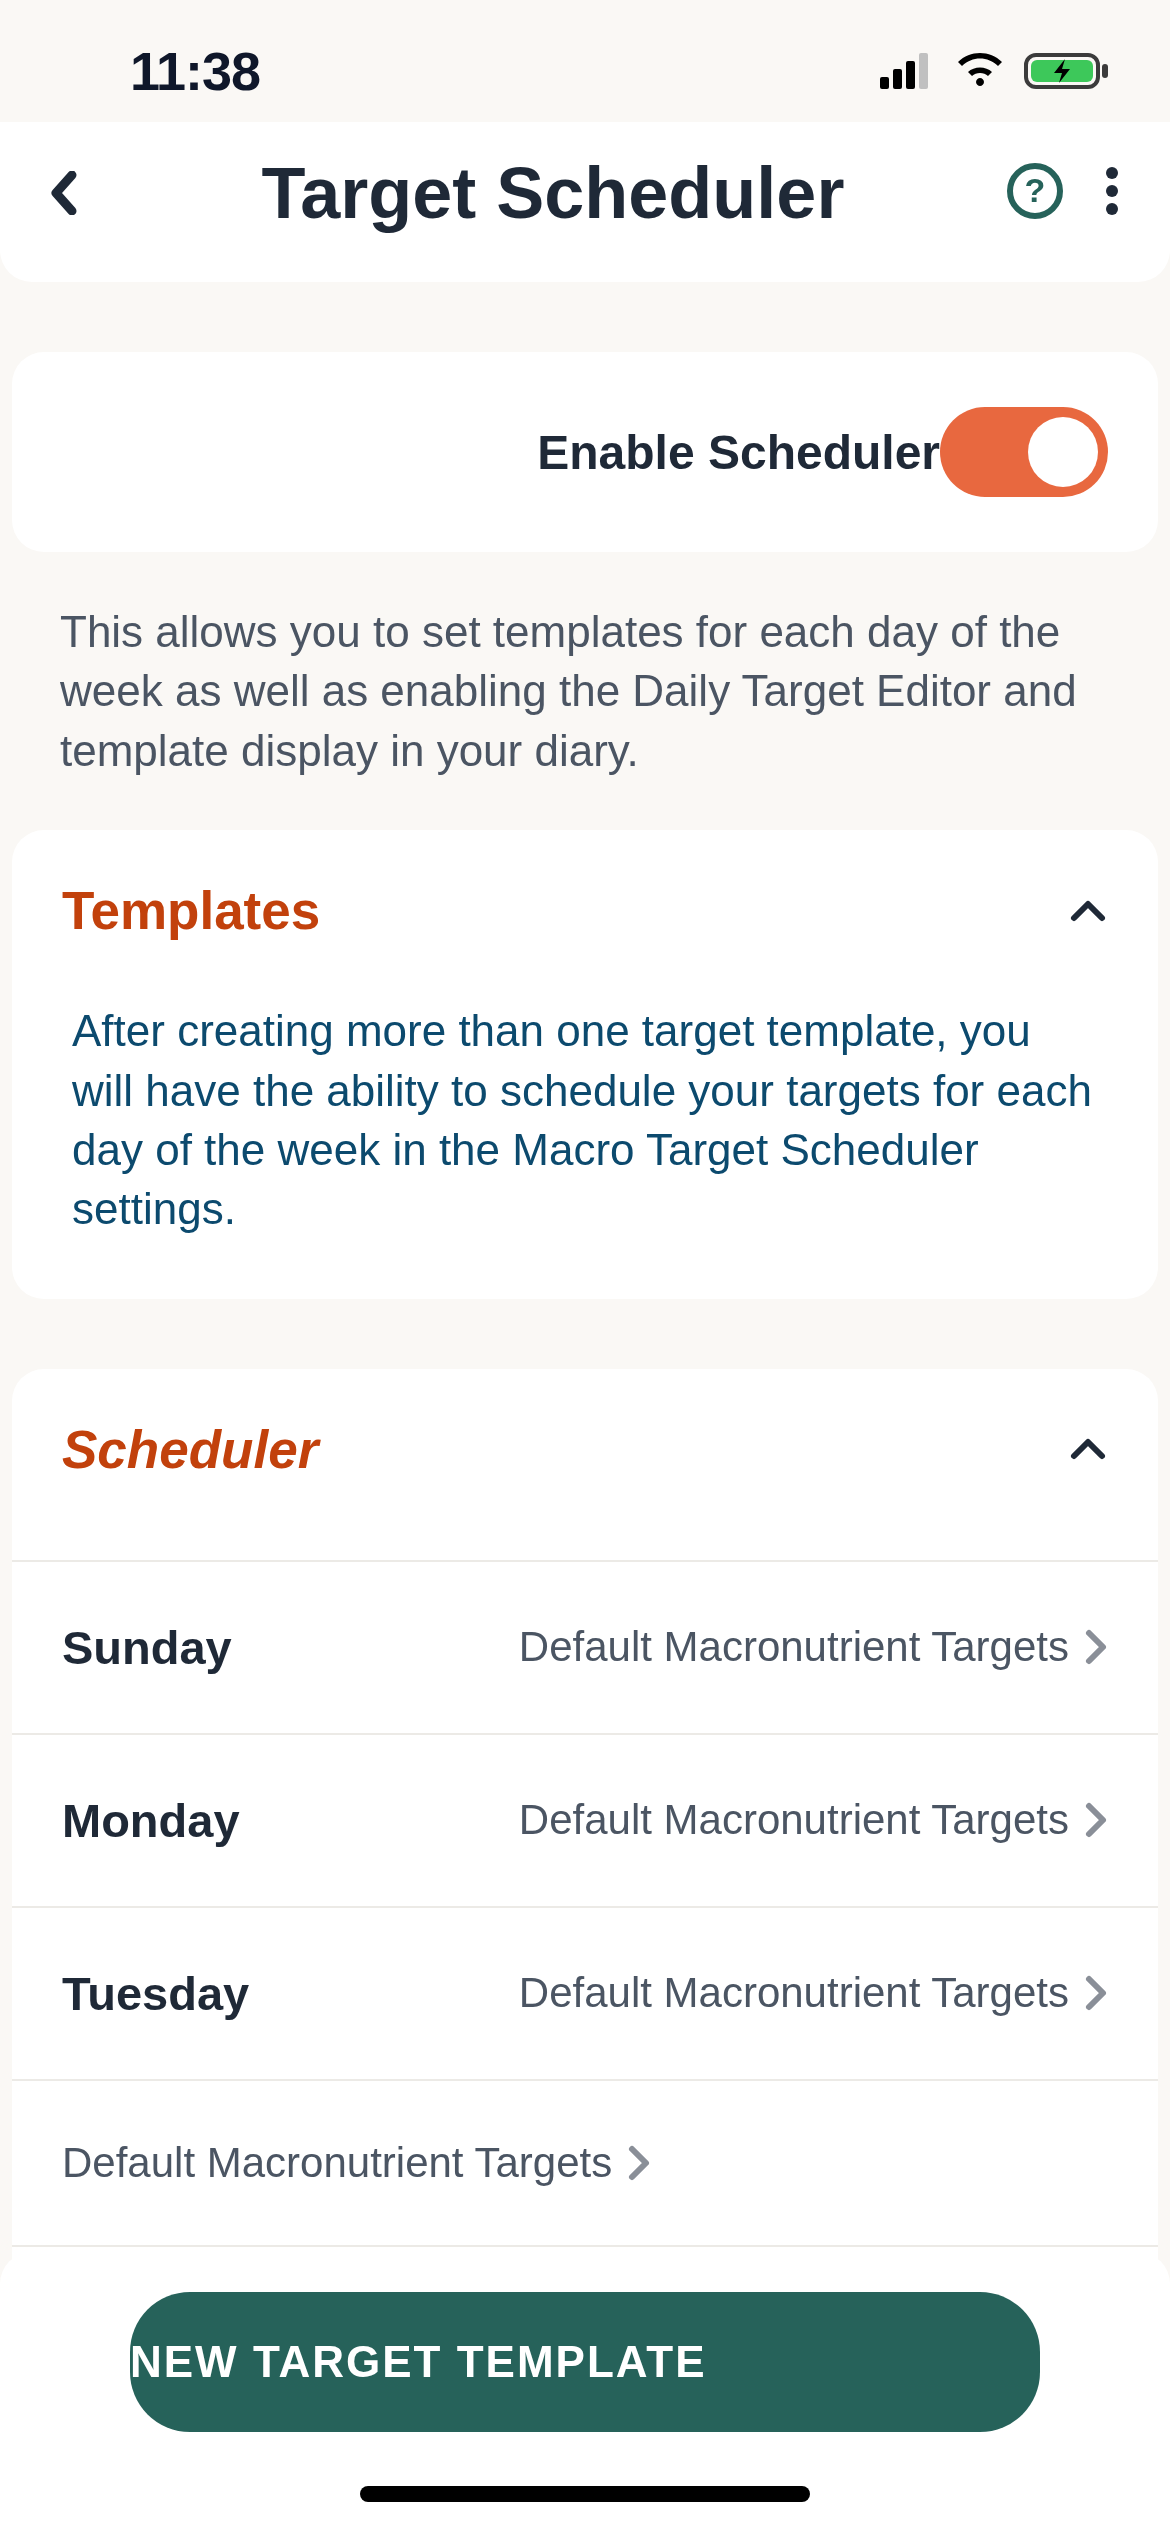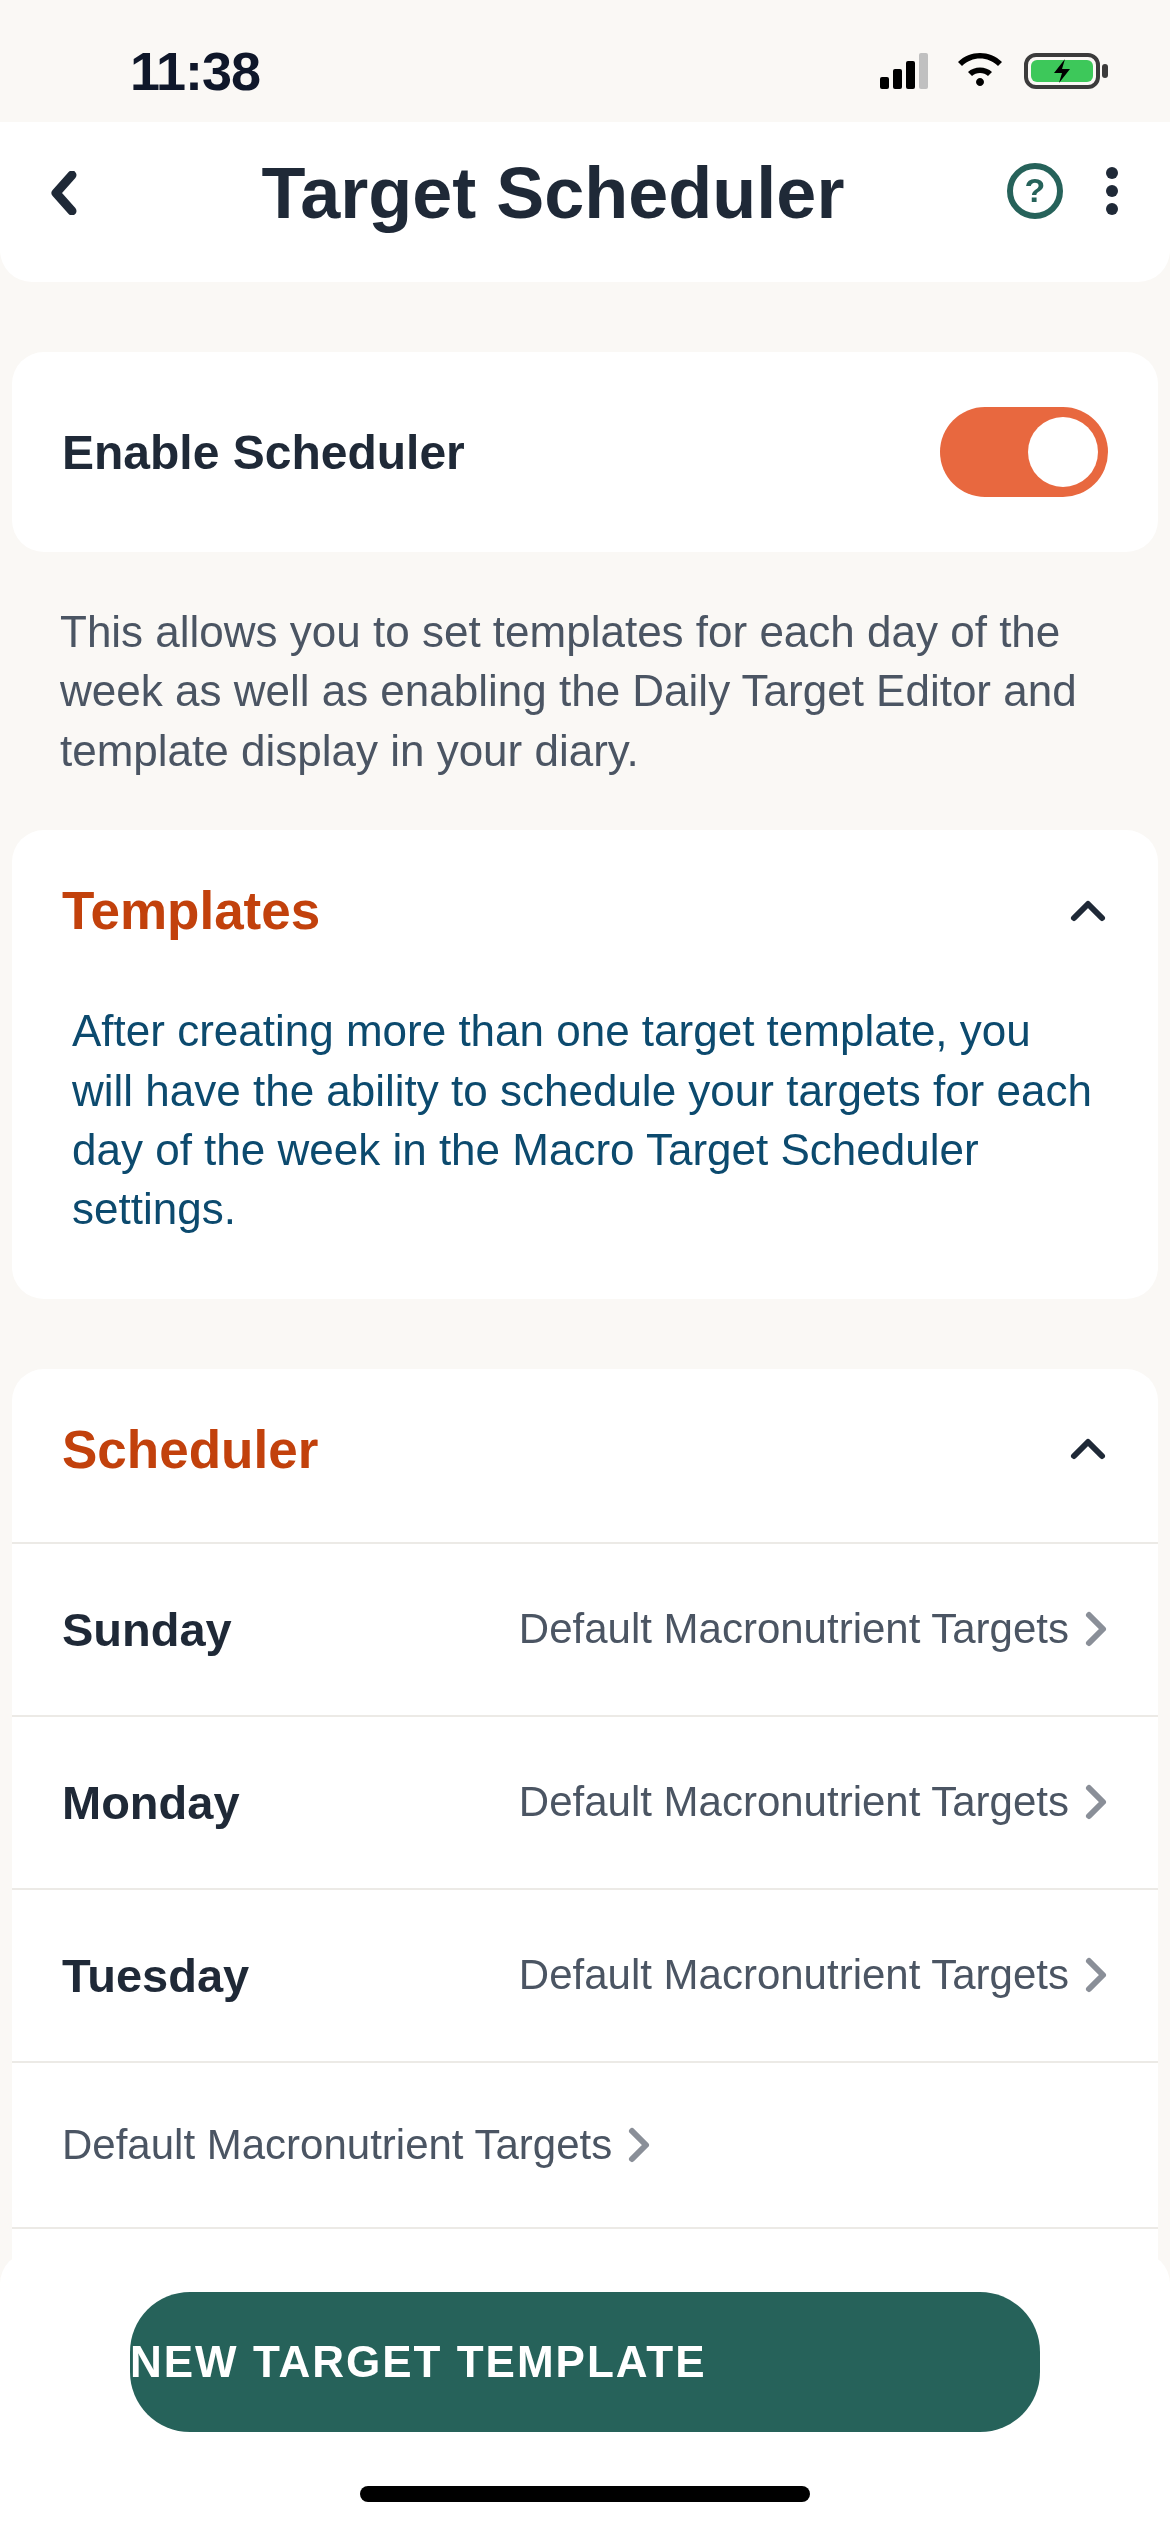--- a/index.html
+++ b/index.html
@@ -74,21 +74,21 @@
       height: 58px;
     }
 
     .enable-card {
       background: #fff;
       border-radius: 32px;
       margin: 70px 12px 0 12px;
       padding: 55px 50px;
       display: flex;
       align-items: center;
-      justify-content: space-between;
+      justify-content: flex-end;
     }
 
     .enable-label {
       font-size: 48px;
       font-weight: 600;
       color: #1f2937;
     }
 
     .toggle {
       width: 168px;
@@ -277,21 +277,21 @@
     <svg width="40" height="26" viewBox="0 0 40 26">
       <path d="M 6 20 L 20 6 L 34 20" stroke="#1f2937" stroke-width="6" fill="none" stroke-linecap="round" stroke-linejoin="round"></path>
     </svg>
   </div>
   <div class="templates-body">After creating more than one target template, you will have the ability to schedule your targets for each day of the week in the Macro Target Scheduler settings.</div>
 </div>
 
 <div class="section-spacer"></div>
 
 <div class="scheduler-card">
-  <div class="section-header" style="padding-bottom:62px;">
+  <div class="section-header" style="padding-bottom:80px;font-style:italic;">
     <div class="section-title">Scheduler</div>
     <svg width="40" height="26" viewBox="0 0 40 26">
       <path d="M 6 20 L 20 6 L 34 20" stroke="#1f2937" stroke-width="6" fill="none" stroke-linecap="round" stroke-linejoin="round"></path>
     </svg>
   </div>
 
   <div class="day-row">
     <div class="day-name">Sunday</div>
     <div class="day-value-wrap">
       <div class="day-value">Default Macronutrient Targets</div>

